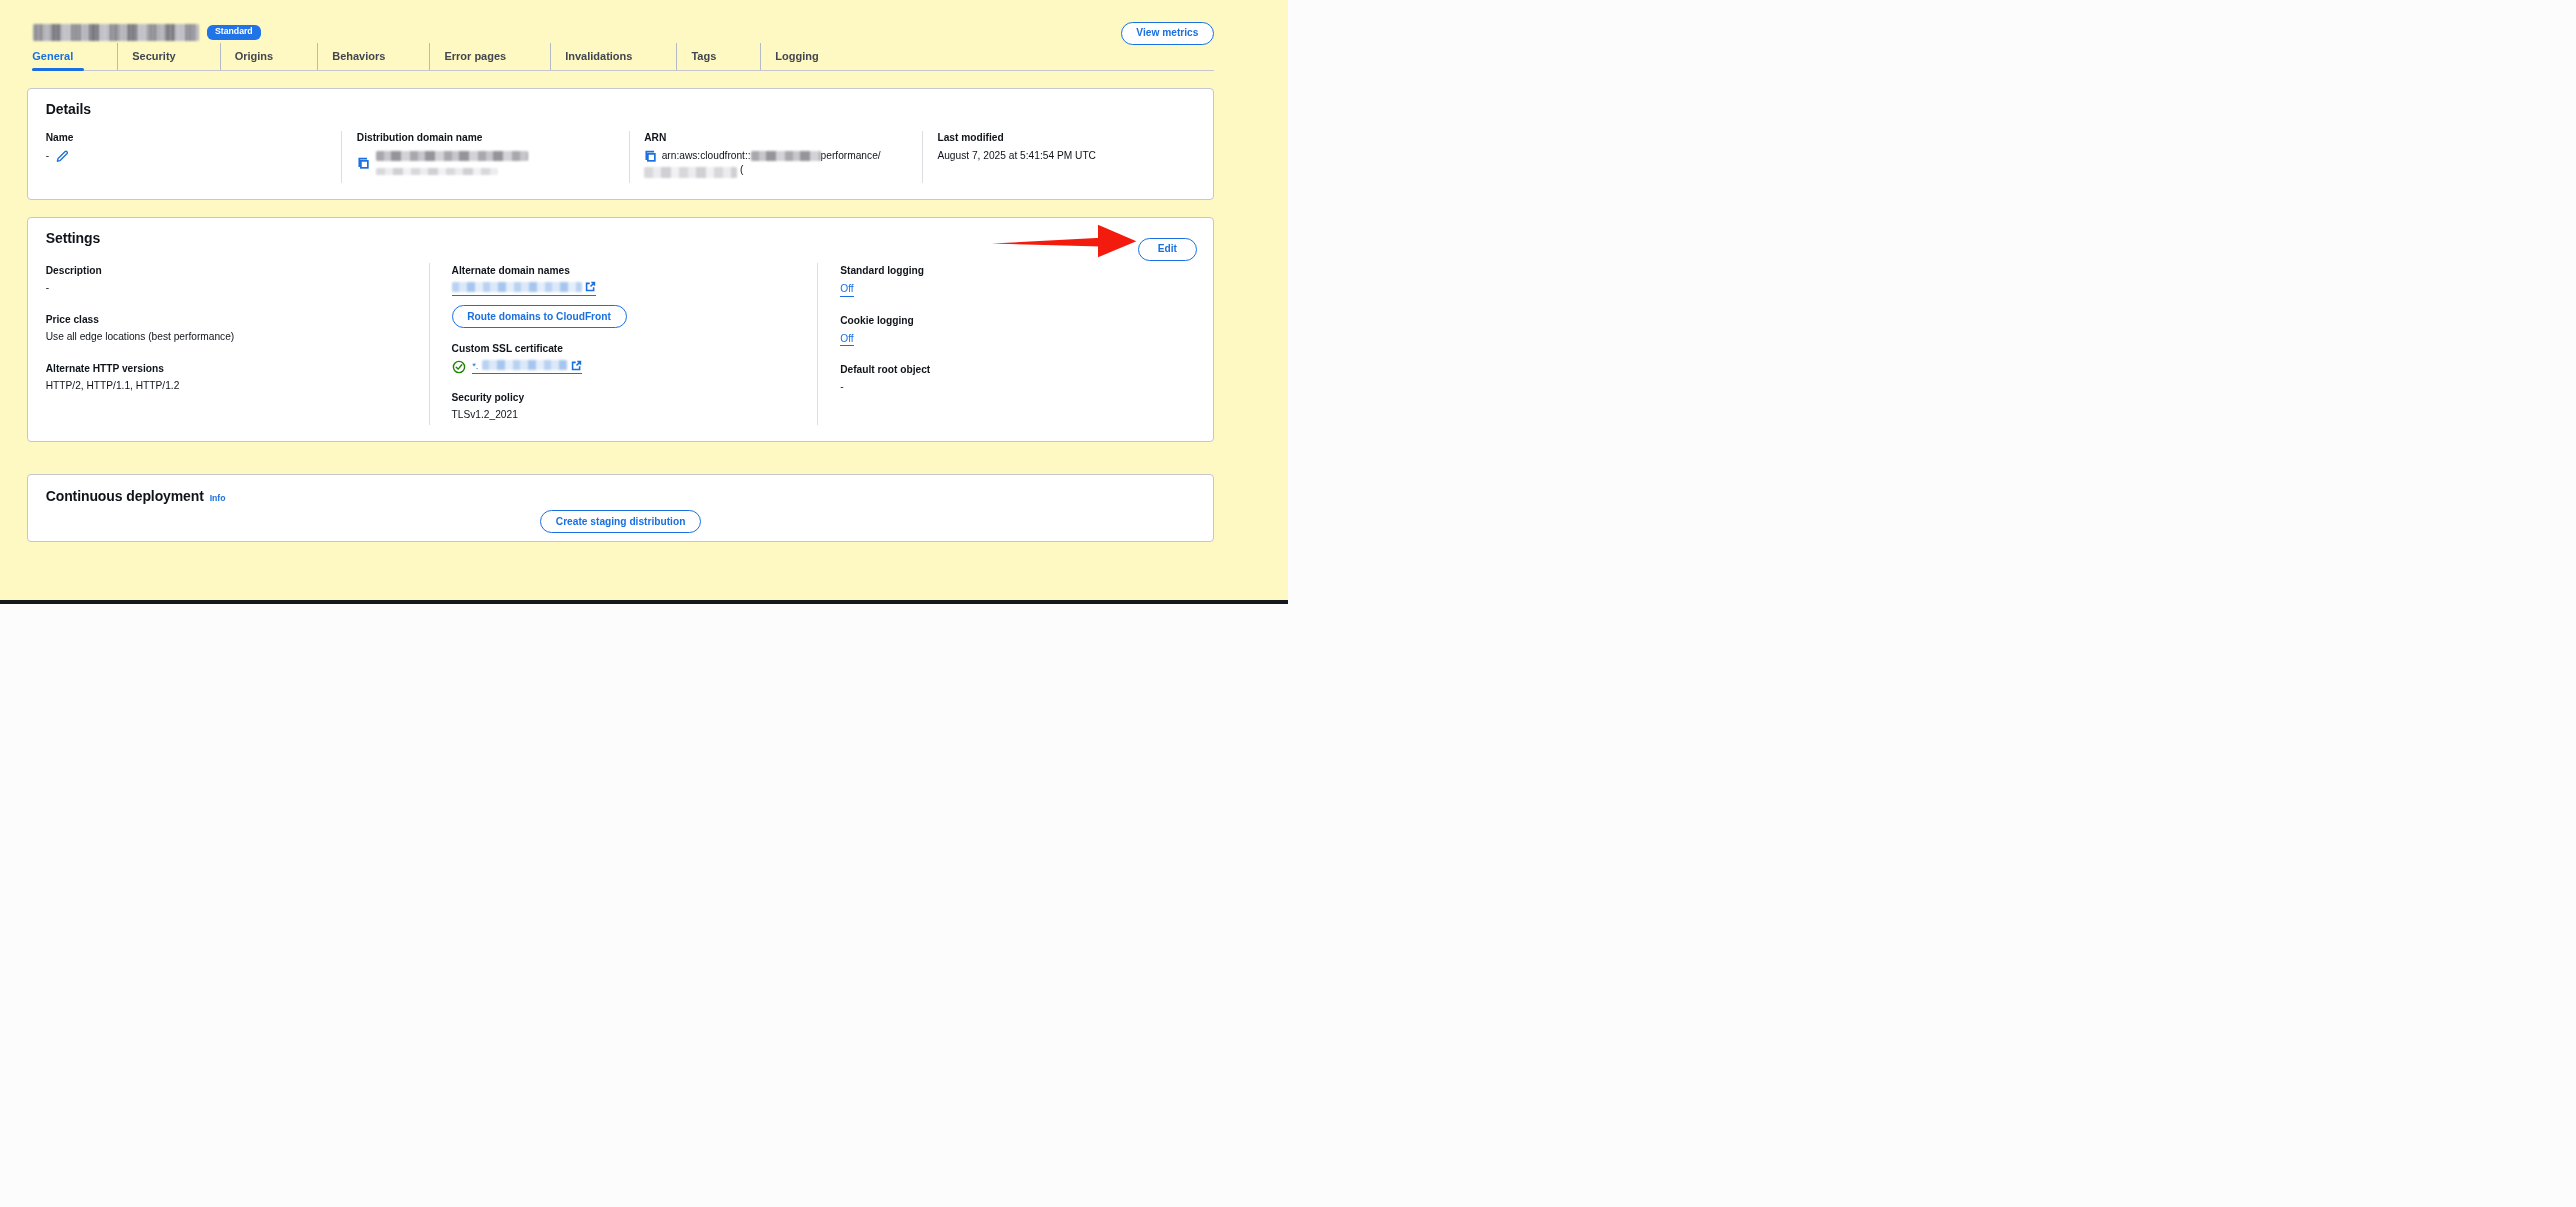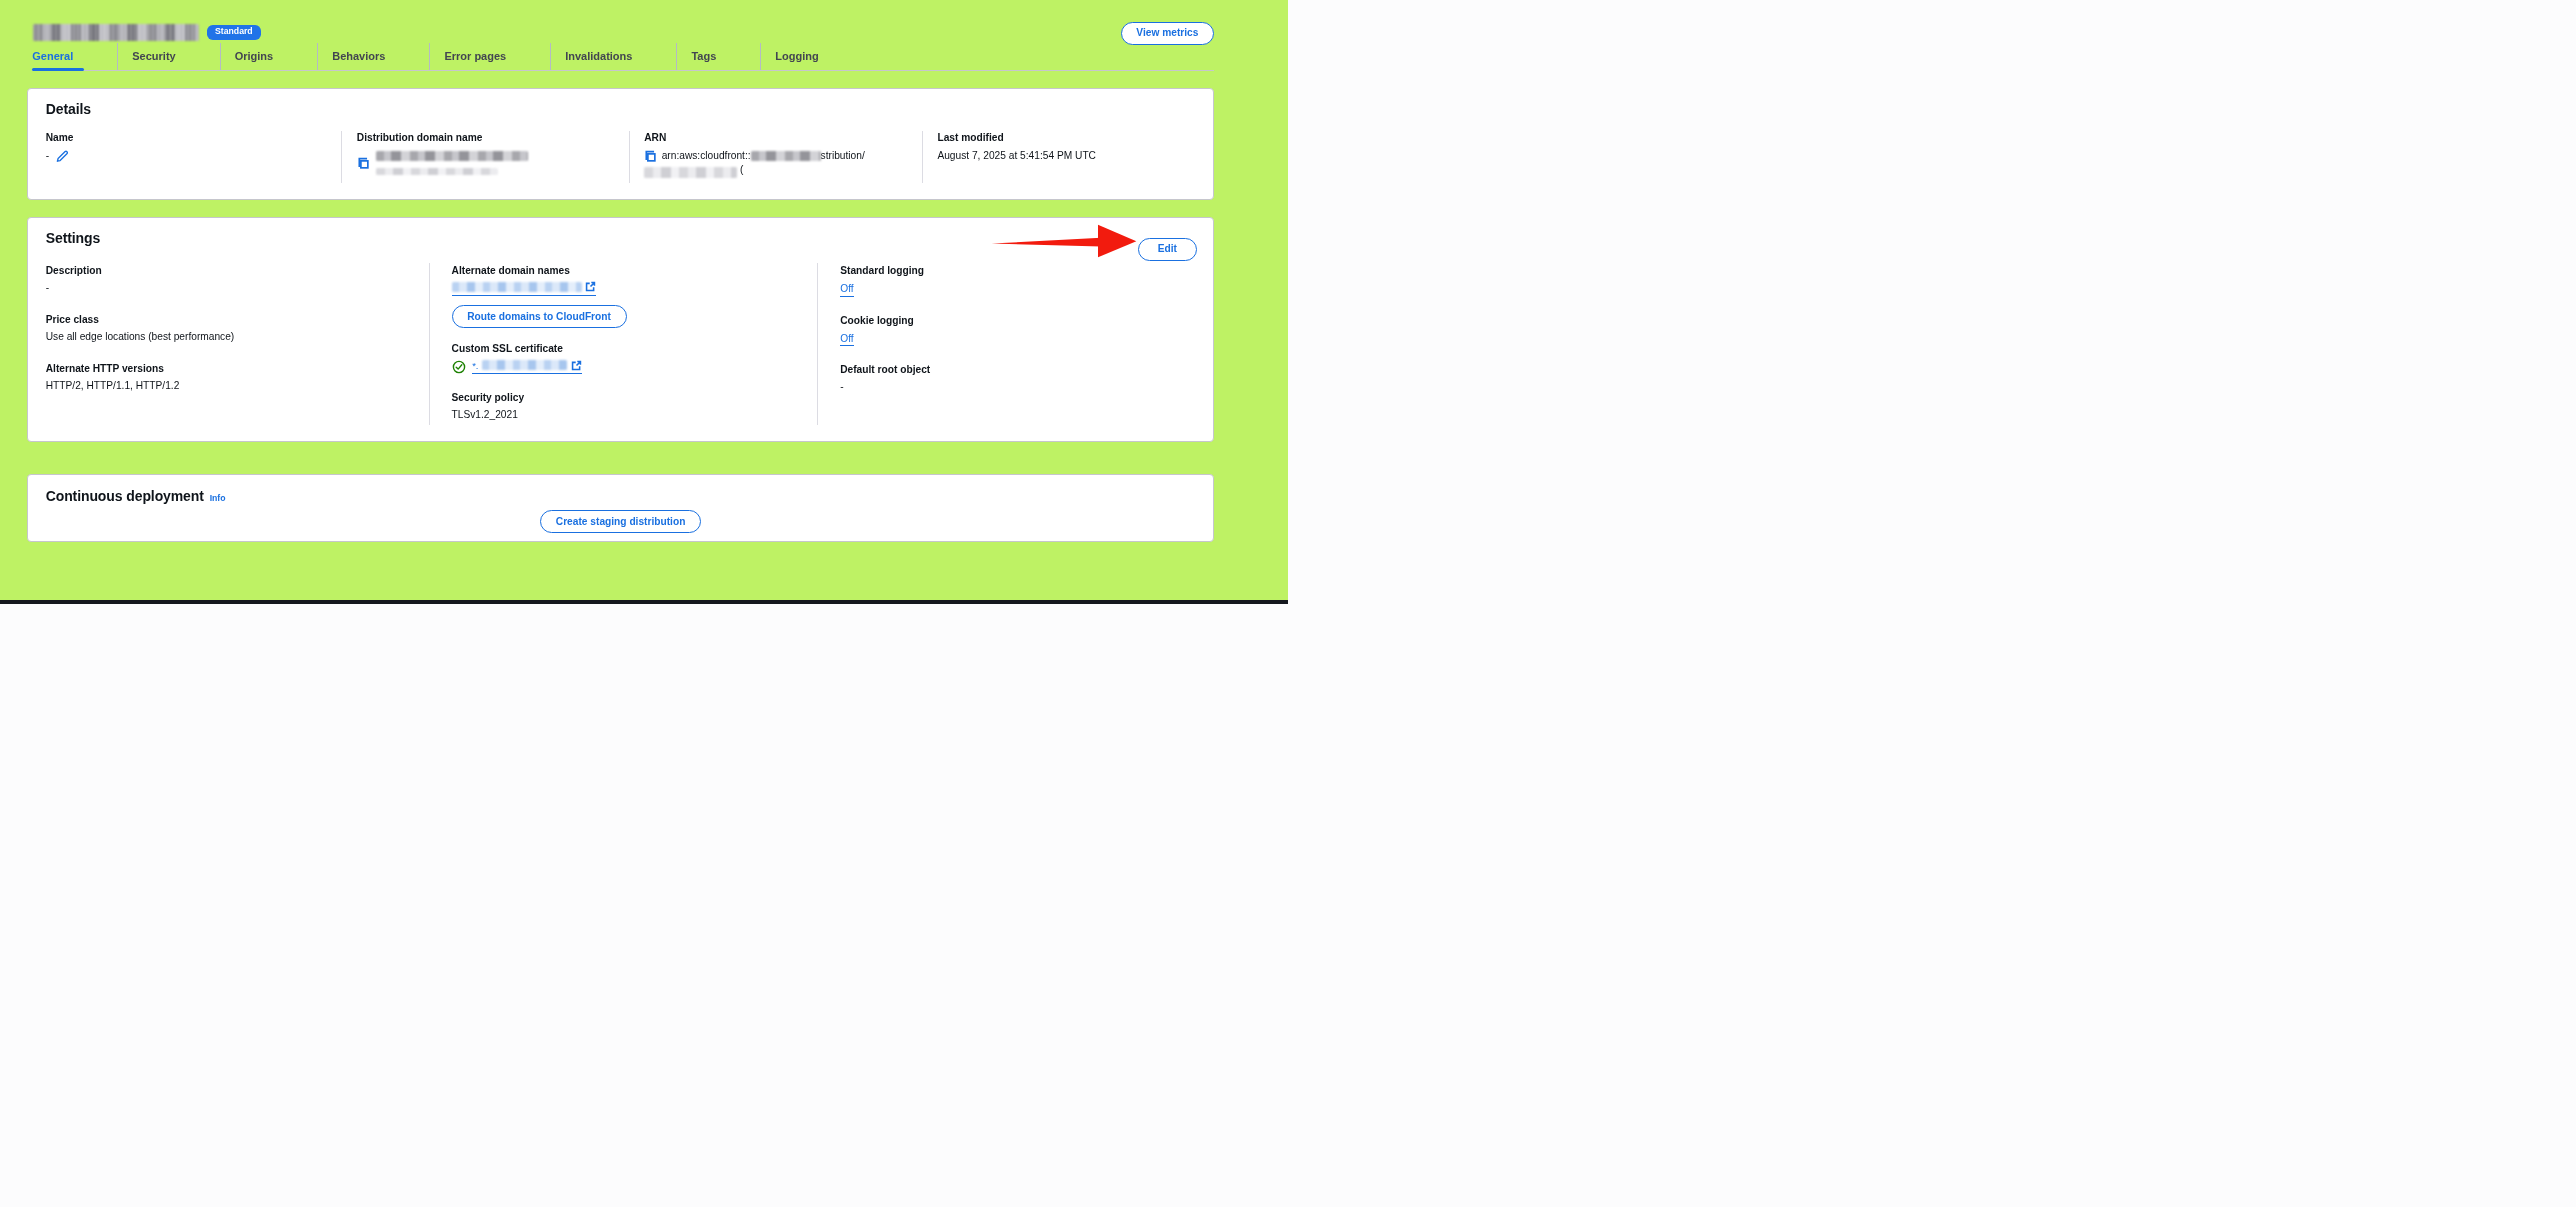--- a/index.html
+++ b/index.html
@@ -7,21 +7,21 @@
     --badge:#2173e8;
     --text:#0f141a;
     --muted:#424650;
     --card-border:#c6c6cd;
     --divider:#dcdce3;
     --arrow:#f21b0e;
     --check:#1d8102;
   }
   *{box-sizing:border-box;margin:0;padding:0;}
   body{font-family:"Liberation Sans",sans-serif;background:#fcfcfd;color:var(--text);}
-  .page{position:relative;width:1288px;height:604px;background:#bef264;overflow:hidden;}
+  .page{position:relative;width:1288px;height:604px;background:#fef9c3;overflow:hidden;}
   .wrap{padding:0 74px 0 33px;}
 
   
   .header{display:flex;align-items:center;padding-top:24px;position:relative;}
   .redact{border-radius:1.5px;filter:blur(0.8px);display:inline-block;vertical-align:middle;}
   .redact-title{width:166px;height:17px;background:
     repeating-linear-gradient(90deg,rgba(255,255,255,.18) 0 2.2px,rgba(0,0,0,0) 2.2px 4.4px),
     repeating-linear-gradient(90deg,#8a8a90 0 10.2px,#b0b0b6 10.2px 18px,#75757c 18px 28.4px,#bcbcc2 28.4px 38px);}
   .redact-gray{background:repeating-linear-gradient(90deg,#a7a7ac 0 8px,#c6c6cb 8px 15.3px,#94949a 15.3px 25px,#d3d3d7 25px 34px);}
   .redact-lightgray{background:repeating-linear-gradient(90deg,#d8d8dc 0 8.7px,#ececef 8.7px 17.5px,#cfcfd4 17.5px 27px,#f1f1f4 27px 35px);}
@@ -156,21 +156,21 @@
         </div>
 
         <div class="dcol">
           <div class="field-label">ARN</div>
           <div class="field-value arn-wrap">
             <span class="icon" style="margin-right:5.1px;">
               <svg width="12.4" height="12.4" viewBox="0 0 16 16">
                   <path d="M3 13 V2 h10" fill="none" stroke="#1a70e0" stroke-width="2.2"></path>
                   <rect x="5" y="5" width="9" height="9" fill="#fff" stroke="#1a70e0" stroke-width="2.2"></rect>
                 </svg>
-            </span><span>arn:aws:cloudfront::</span><span class="redact redact-gray" style="width:70px;height:9.5px;"></span><span>stribution/</span><br>
+            </span><span>arn:aws:cloudfront::</span><span class="redact redact-gray" style="width:70px;height:9.5px;"></span><span>performance/</span><br>
             <span class="redact redact-lightgray" style="width:93px;height:11px;margin-top:2.9px;"></span>
             <span>(</span>
           </div>
         </div>
 
         <div class="dcol">
           <div class="field-label">Last modified</div>
           <div class="field-value">August 7, 2025 at 5:41:54 PM UTC</div>
         </div>
 

